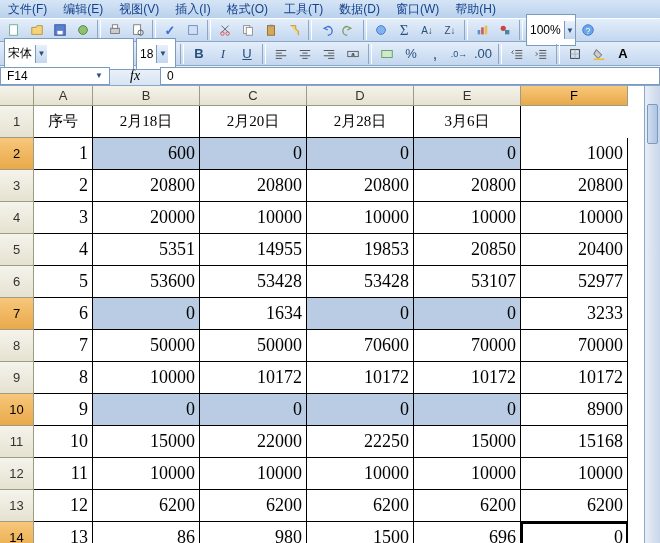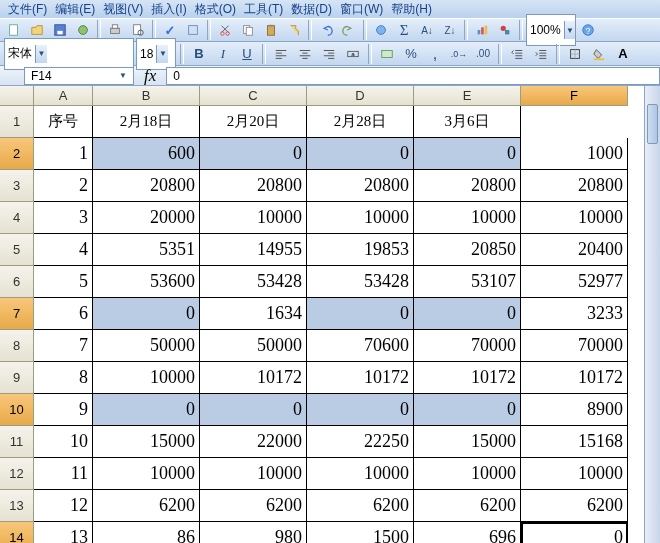--- a/index.html
+++ b/index.html
@@ -1,29 +1,29 @@
 <!DOCTYPE html>
 <html><head>
 <meta charset="utf-8">
 <style>
 *{box-sizing:border-box;margin:0;padding:0;font-family:"SimSun","宋体",sans-serif}
 body{background:#a6c2e0;overflow:hidden;font-size:12px;width:660px;height:543px}
-.menubar{background:linear-gradient(#d6e5f5,#b9d1ed);height:18px;display:flex;align-items:center;padding:0 4px;gap:0;color:#15428b;font-size:12px}
+.menubar{background:linear-gradient(#d6e5f5,#b9d1ed);height:18px;display:flex;align-items:center;padding:0 4px;gap:8px;color:#15428b;font-size:12px}
 .menubar span{padding:0 4px}
 .toolbar{background:linear-gradient(#e4eefa,#c3d7ef);height:24px;display:flex;align-items:center;padding:0 3px;gap:1px;border-top:1px solid #fff;border-bottom:1px solid #8ba6c7}
 .tbtn{width:22px;height:20px;display:flex;align-items:center;justify-content:center;border:1px solid transparent;border-radius:2px;color:#2a4f7c;font-size:13px}
 .tbtn svg{width:14px;height:14px}
 .sep{width:4px;height:20px;border-left:1px solid #8ba6c7;border-right:1px solid #fff;margin:0 2px}
 .fontbar{background:linear-gradient(#e4eefa,#c3d7ef);height:24px;display:flex;align-items:center;padding:0 4px;gap:2px;border-bottom:1px solid #8ba6c7}
 .fbox{background:#fff;border:1px solid #7a9ac0;height:32px;display:flex;align-items:center;padding:0 3px;font-size:12px}
 .fbox .dd{width:12px;background:linear-gradient(#e8f0fa,#c3d7ef);margin:-1px -3px -1px 3px;height:18px;display:flex;align-items:center;justify-content:center;border-left:1px solid #7a9ac0;font-size:8px;color:#2a4f7c}
 .formulabar{background:linear-gradient(#eef4fb,#d7e4f3);height:20px;display:flex;align-items:center;border-bottom:1px solid #8ba6c7}
-.namebox{width:110px;height:18px;background:#fff;border:1px solid #7a9ac0;margin-left:24px;display:flex;align-items:center;padding:0 6px;font-size:12px}
+.namebox{width:110px;height:18px;background:#fff;border:1px solid #7a9ac0;display:flex;align-items:center;padding:0 6px;font-size:12px}
 .namebox .dd{margin-left:auto;font-size:8px;color:#2a4f7c}
-.fxlbl{padding:0 10px;font-style:italic;font-family:serif;font-size:17px}
+.fxlbl{padding:0 20px;font-style:italic;font-family:serif;font-size:14px}
 .fval{flex:1;height:18px;background:#fff;border:1px solid #7a9ac0;padding:0 6px;display:flex;align-items:center;font-size:12px}
 .grid{display:flex;background:#fff}
 .rowhdrs{display:flex;flex-direction:column}
 .corner{width:34px;height:20px;background:linear-gradient(#f5f3eb,#e6e2d1);border-right:1px solid #9c9c82;border-bottom:1px solid #9c9c82}
 .rh{width:34px;height:32px;background:linear-gradient(#f5f3eb,#e6e2d1);border-right:1px solid #9c9c82;border-bottom:1px solid #9c9c82;display:flex;align-items:center;justify-content:center;color:#333;font-size:13px}
 .rh.sel{background:linear-gradient(#f8c77a,#e8a94a);color:#000}
 .gbody{flex:1}
 .colhdrs{display:flex;height:20px}
 .ch{height:20px;background:linear-gradient(#f5f3eb,#e6e2d1);border-right:1px solid #9c9c82;border-bottom:1px solid #9c9c82;display:flex;align-items:center;justify-content:center;color:#333;font-size:13px}
 .ch.sel{background:linear-gradient(#f8c77a,#e8a94a);color:#000}
@@ -210,21 +210,21 @@
     </div>
 <div class="sep"></div>
 <div class="tbtn">
       <svg viewBox="0 0 16 16">
         <rect x="2" y="4" width="12" height="8" fill="#cfe8cf" stroke="#5a9a5a"></rect>
       </svg>
     </div>
 <div class="tbtn">%</div>
 <div class="tbtn" style="font-size:16px">,</div>
 <div class="tbtn" style="font-size:9px">.0→</div>
-<div class="tbtn" style="font-size:10px">.00</div>
+<div class="tbtn" style="font-size:13px">.00</div>
 <div class="sep"></div>
 <div class="tbtn">
       <svg viewBox="0 0 16 16">
         <path d="M6 4h8M6 7h8M6 10h8M6 13h8M4 8l-2-2 2-2" stroke="#444" fill="none"></path>
       </svg>
     </div>
 <div class="tbtn">
       <svg viewBox="0 0 16 16">
         <path d="M6 4h8M6 7h8M6 10h8M6 13h8M2 6l2 2-2 2" stroke="#444" fill="none"></path>
       </svg>

